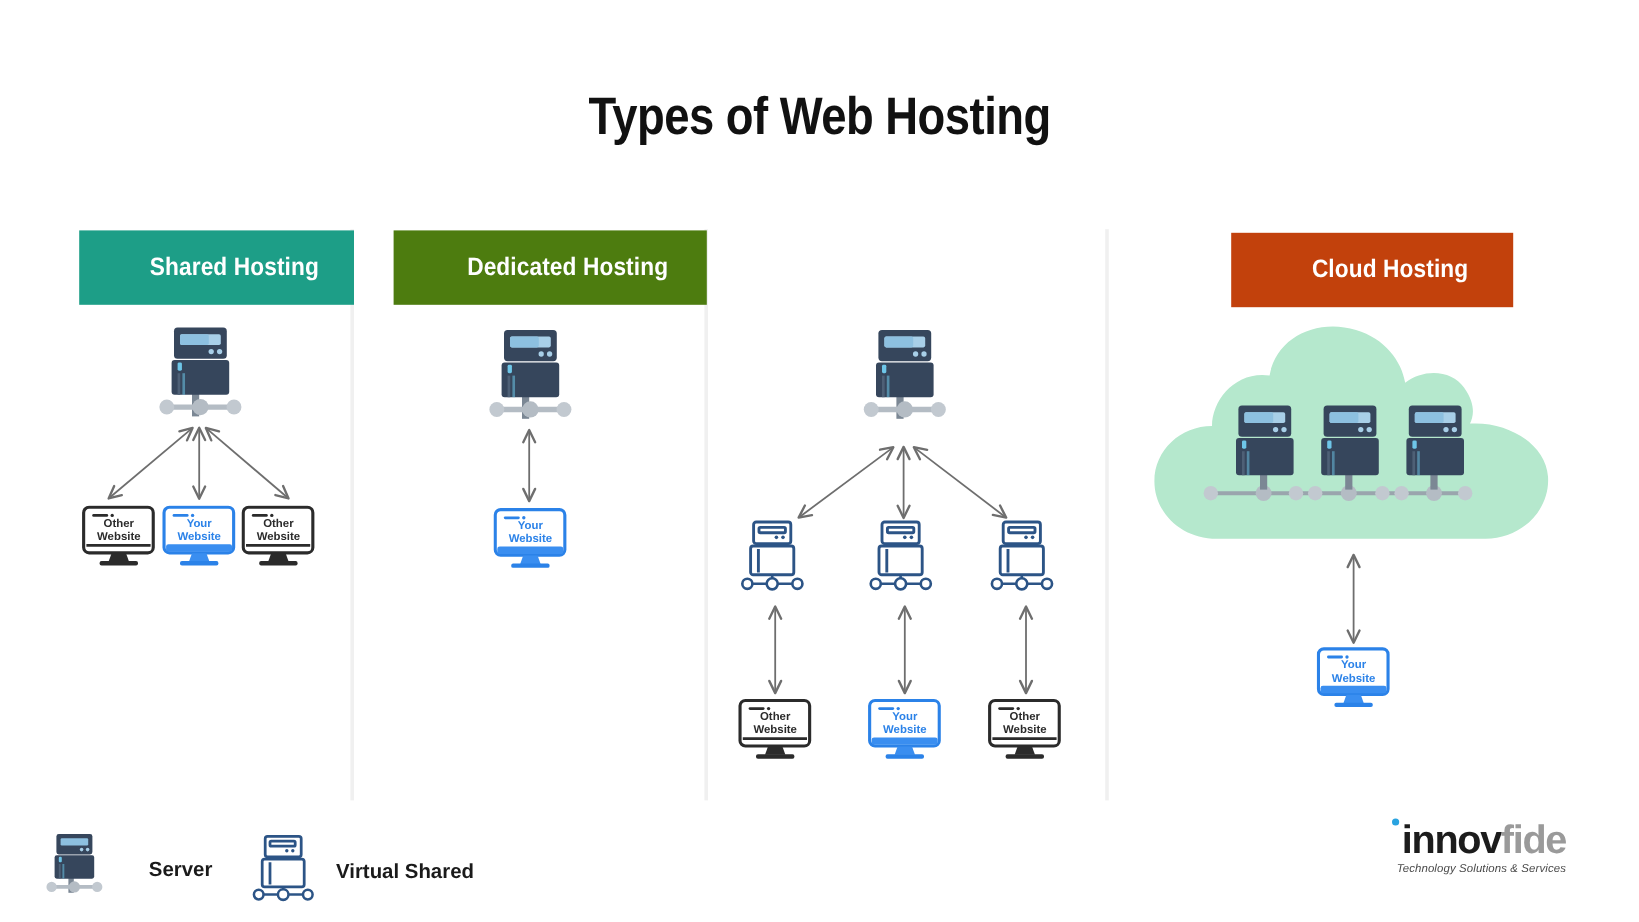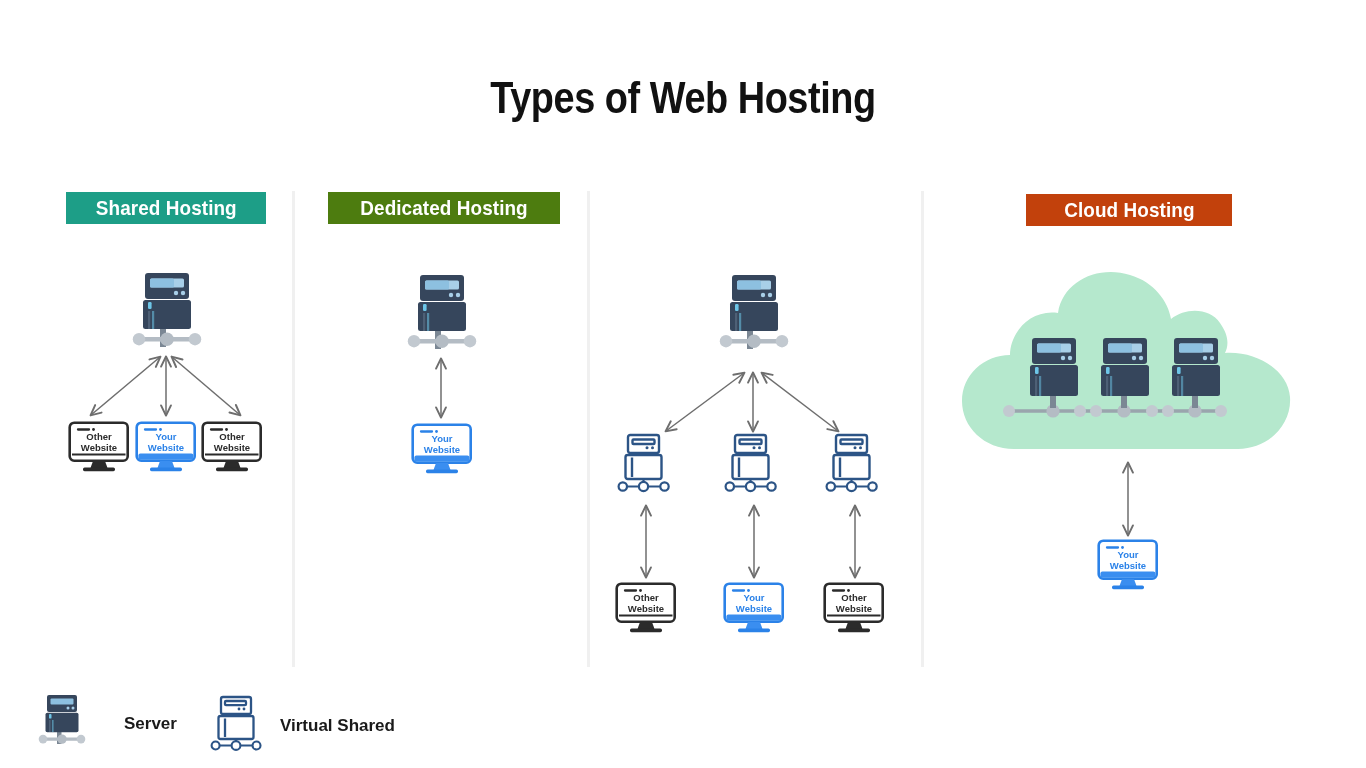--- a/index.html
+++ b/index.html
@@ -17,24 +17,25 @@
     font-size:44px;font-weight:bold;color:#111111;
     letter-spacing:-0.5px;
     transform:scaleX(0.86);
   }
 
   
   .divider{position:absolute;top:180px;width:3px;height:476px;background:#f0f0f0;}
 
   
   .col-header{
-    position:absolute;height:32px;
+    position:absolute;height:62px;
     display:flex;align-items:center;justify-content:center;
     color:#ffffff;font-size:21px;font-weight:bold;
     letter-spacing:0.1px;
+    padding-left:29px;
   }
   .col-header span{transform:scaleX(0.9);display:inline-block;white-space:nowrap;}
 
   
   .server{position:absolute;}
   .server svg{display:block;}
 
   
   .vserver{position:absolute;}
   .vserver svg{display:block;}
@@ -453,14 +454,21 @@
         <line x1="26" y1="44" x2="26" y2="50" stroke="#2c5486" stroke-width="2.1"></line>
         <line x1="8" y1="50.5" x2="45" y2="50.5" stroke="#2c5486" stroke-width="2.1"></line>
         <circle cx="5.6" cy="50.5" r="4" fill="#fff" stroke="#2c5486" stroke-width="2.1"></circle>
         <circle cx="26" cy="50.5" r="4.4" fill="#fff" stroke="#2c5486" stroke-width="2.1"></circle>
         <circle cx="46.5" cy="50.5" r="4" fill="#fff" stroke="#2c5486" stroke-width="2.1"></circle>
       </svg>
     </span>
     <span class="legend-text" style="margin-left:14px;">Virtual Shared</span>
   </div>
 
+  <div id="brand-logo">
+    <div id="logo-wordmark">
+      <span id="logo-dot"></span>
+      <span id="logo-part-innov">innov</span><span id="logo-part-fide">fide</span>
+    </div>
+    <div id="logo-tagline">Technology Solutions &amp; Services</div>
+  </div>
 
 </div>
 
 </body></html>

